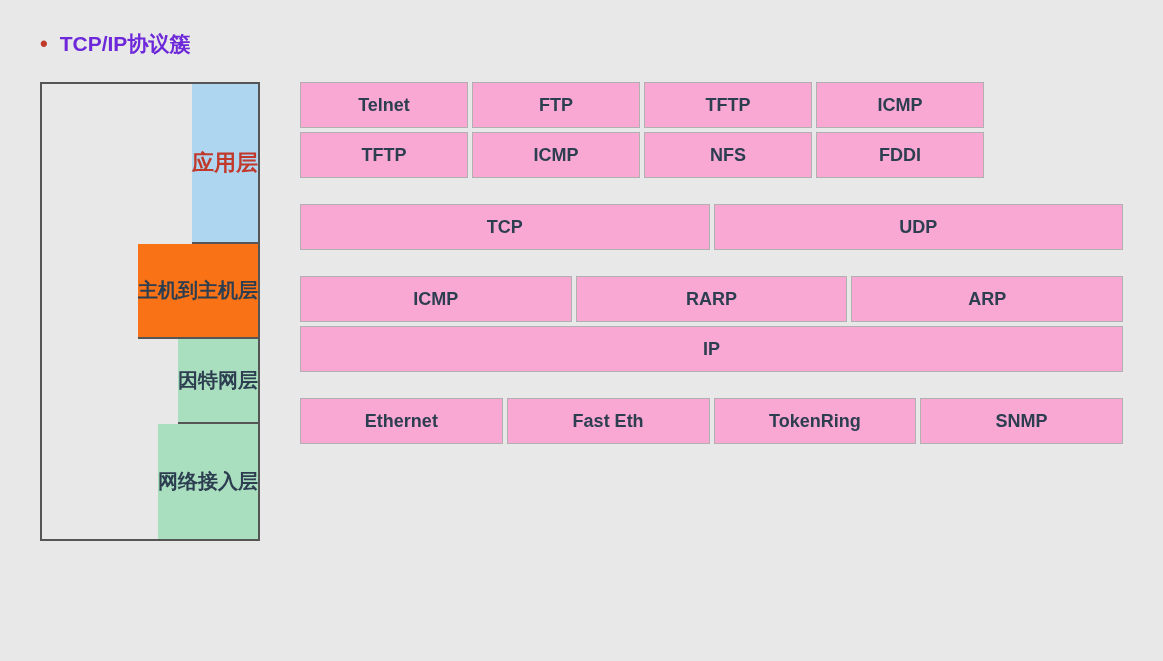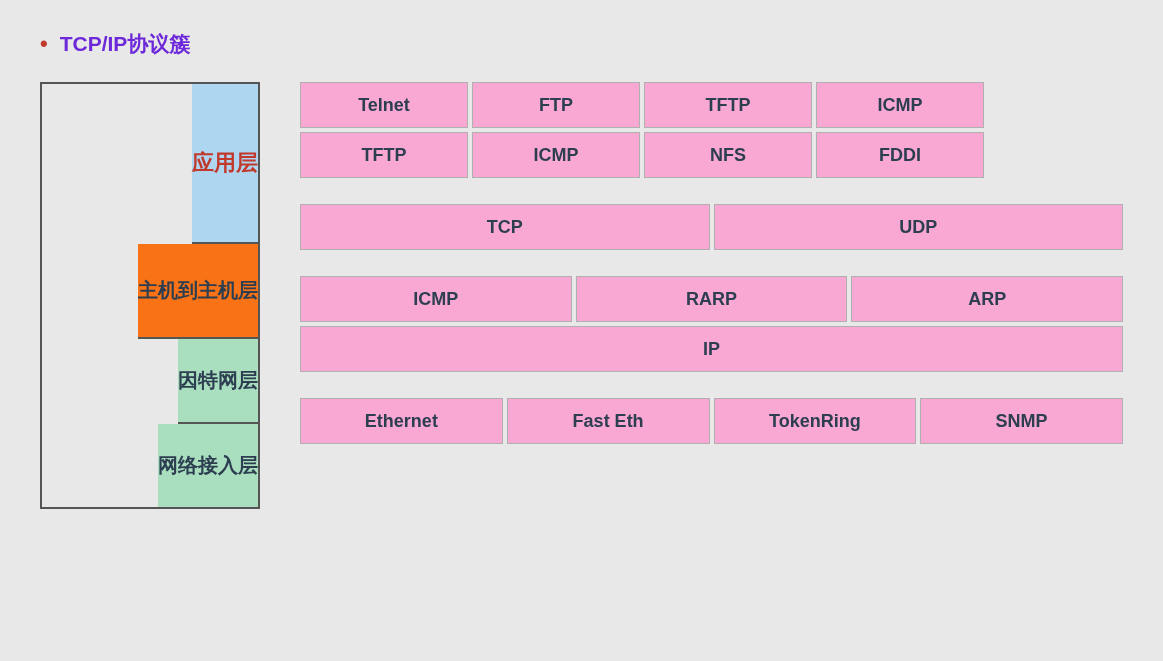--- a/index.html
+++ b/index.html
@@ -86,21 +86,21 @@
     .layer-internet {
       background: #a9dfbf;
       height: 85px;
       color: #2c3e50;
       font-size: 20px;
       border-bottom: 2px solid #555;
     }
 
     .layer-network {
       background: #a9dfbf;
-      height: 83px;
+      height: 115px;
       color: #2c3e50;
       font-size: 20px;
     }
 
     
     .protocol-tables {
       display: flex;
       flex-direction: column;
       gap: 10px;
       flex: 1;

